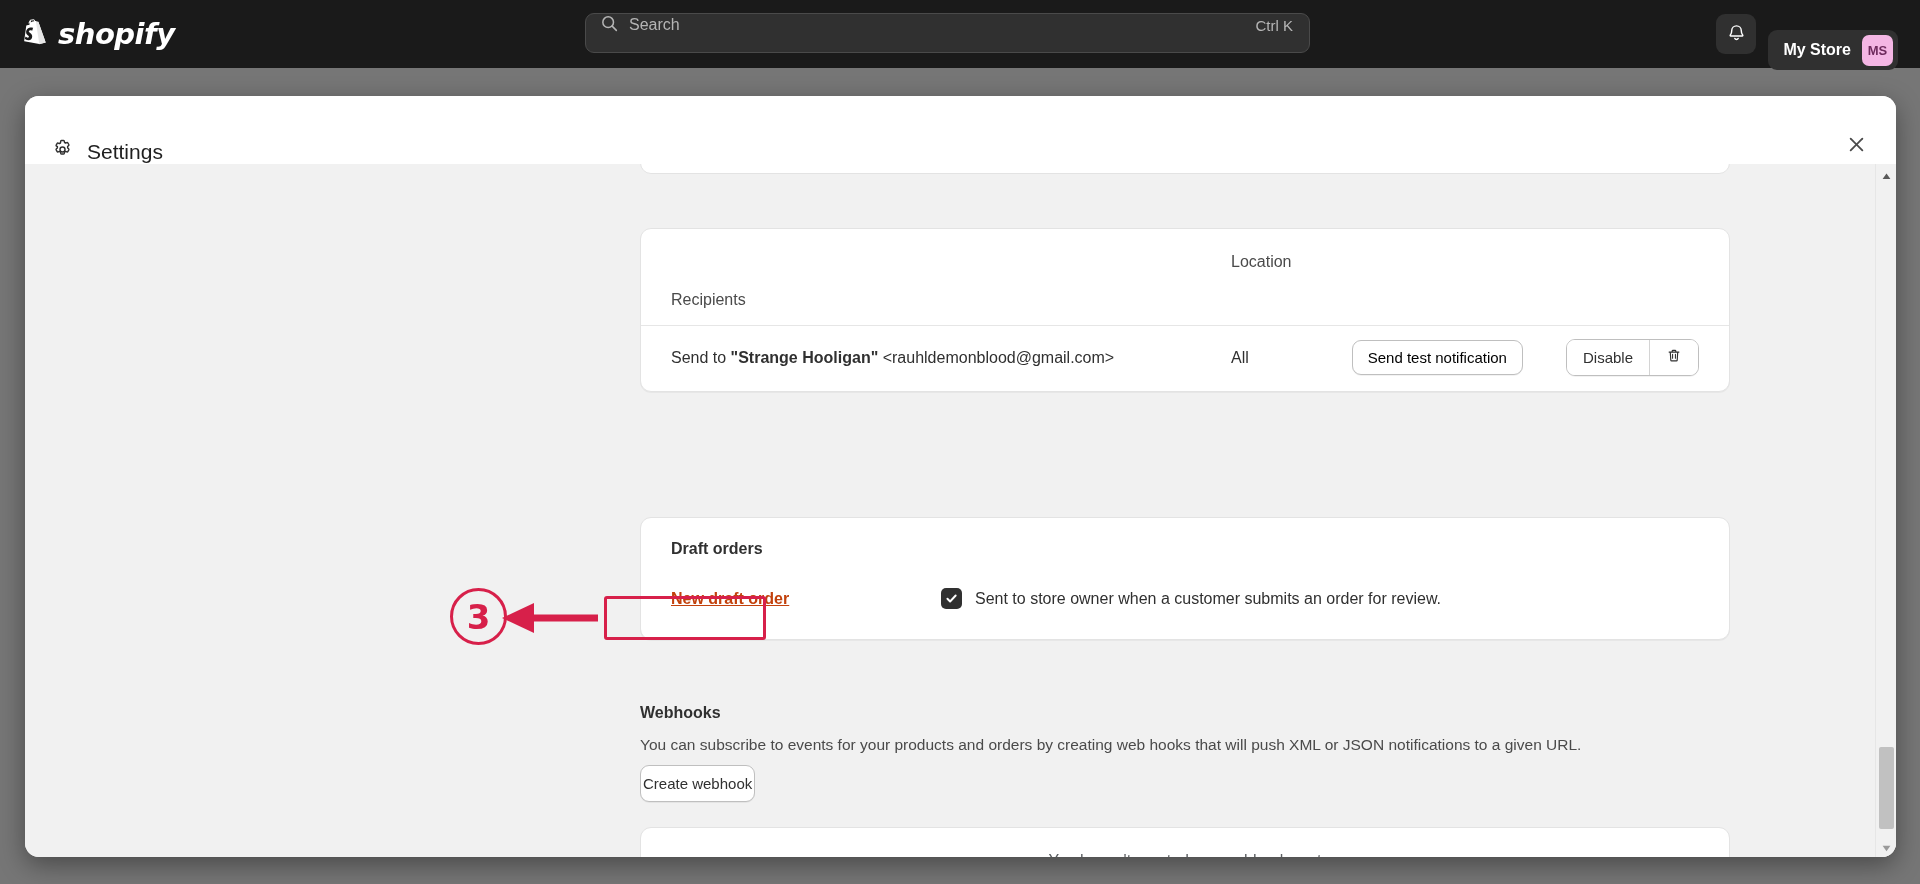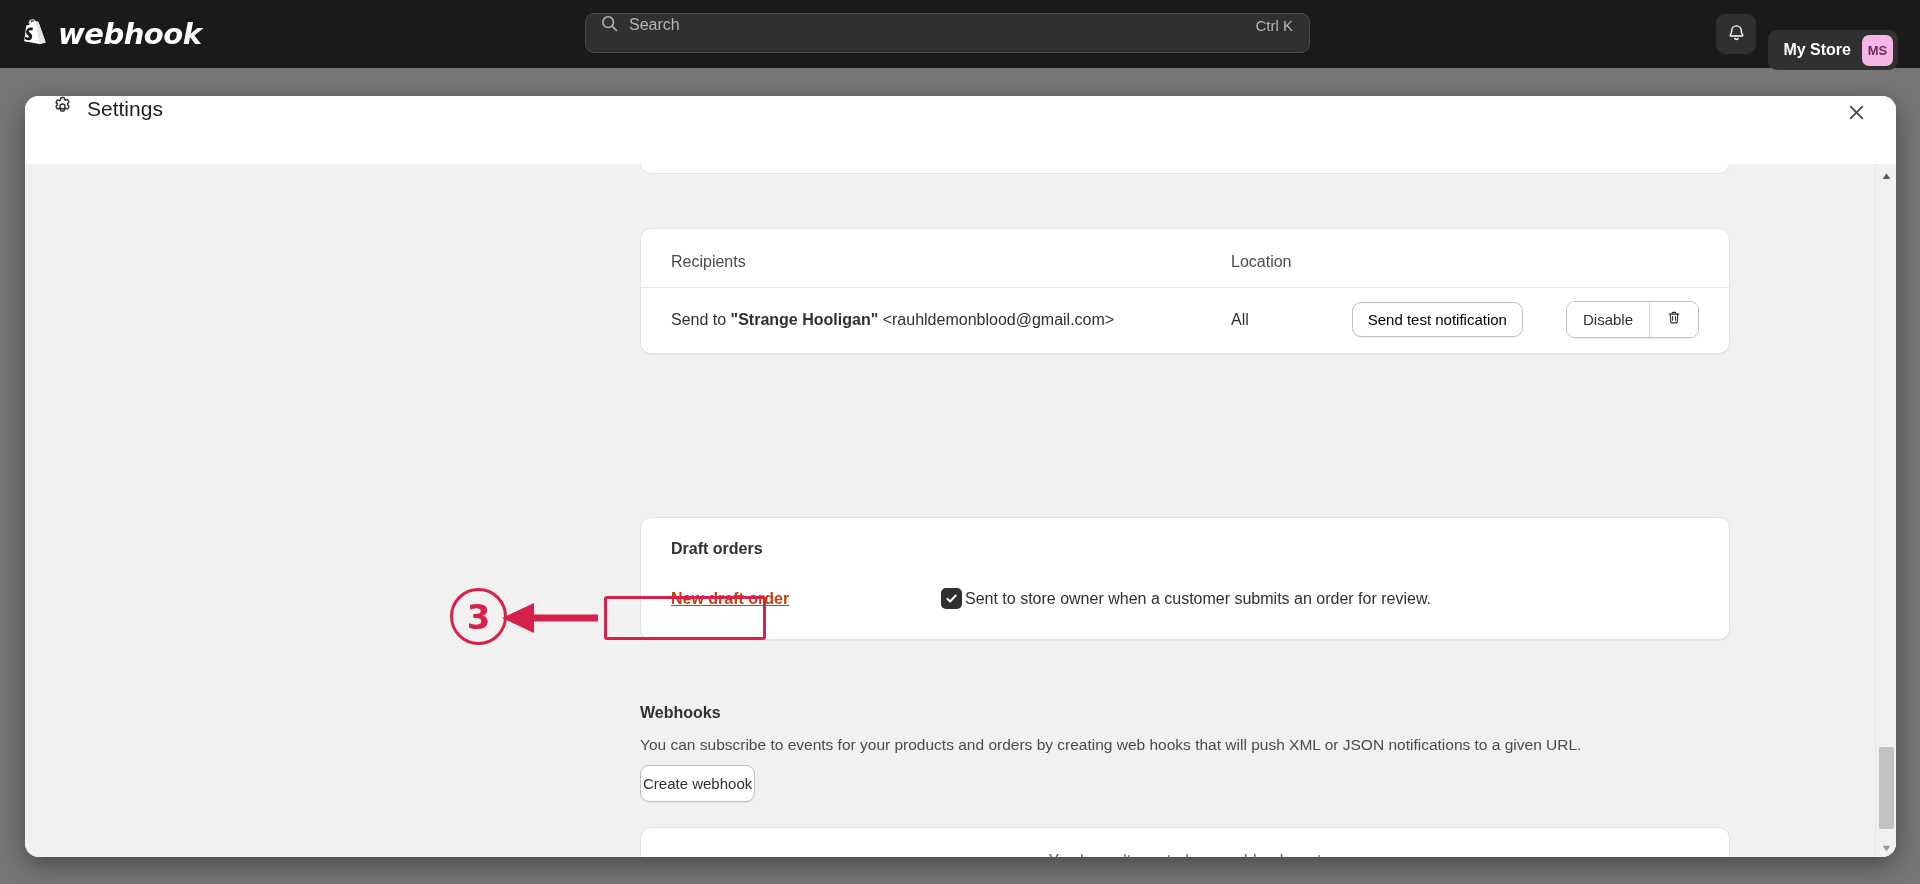--- a/index.html
+++ b/index.html
@@ -144,21 +144,21 @@
     z-index: 20;
     overflow: hidden;
     display: flex;
     flex-direction: column;
   }
   .modal-header {
     height: 68px;
     flex: 0 0 68px;
     background: #ffffff;
     display: flex;
-    align-items: flex-start;
+    align-items: flex-end;
     padding: 0 22px 0 27px;
   }
   .modal-title-group {
     display: flex;
     align-items: center;
     gap: 14px;
   }
   .modal-title {
     font-size: 21px;
     color: #1f1f1f;
@@ -244,21 +244,21 @@
     top: 64px;
     width: 1090px;
     padding: 0;
   }
   .rec-head {
     display: flex;
     padding: 24px 30px 16px 30px;
     font-size: 16px;
     color: #4a4a4a;
   }
-  .rec-head .c1 { width: 560px; }
+  .rec-head .c1 { width: 560px; margin-top: 38px; }
   .rec-head .c2 { width: 120px; }
   .rec-row {
     display: flex;
     align-items: center;
     border-top: 1px solid #e6e6e6;
     padding: 13px 30px 15px 30px;
   }
   .rec-email { width: 560px; font-size: 16px; color: #303030; }
   .rec-email b { font-weight: 700; }
   .rec-loc { width: 120px; font-size: 16px; color: #303030; }
@@ -315,21 +315,21 @@
   }
   .draft-row { display: flex; align-items: center; }
   .draft-link {
     width: 270px;
     font-size: 16px;
     font-weight: 700;
     color: #c2410c;
     text-decoration: underline;
     cursor: pointer;
   }
-  .checkrow { display: flex; align-items: center; gap: 3px; }
+  .checkrow { display: flex; align-items: center; gap: 13px; }
   .checkbox {
     width: 21px; height: 21px;
     background: #303030;
     border-radius: 5px;
     display: flex; align-items: center; justify-content: center;
     cursor: pointer;
     flex: 0 0 auto;
   }
   .check-label { font-size: 16px; color: #303030; }
 
@@ -420,21 +420,21 @@
 <div class="topbar">
 
   <div class="brand">
     <span>
       <svg class="brand-bag" viewBox="0 0 30 33" xmlns="http://www.w3.org/2000/svg">
         <path d="M20.6 4.1c-.1-.1-.3-.2-.5-.2-.1 0-1.1.1-1.1.1s-.8-.8-.9-.9c-.1-.1-.3-.1-.4 0 0 0-.2.1-.4.1-.2-.6-.6-1.2-1.1-1.6-.5-.4-1-.5-1.5-.4-1.1.2-2 1.2-2.6 2.5-.4 1-.7 2.1-.8 3.2l-2.4.7c-.7.2-.8.3-.9 1C7.9 9.1 6 24 6 24l15.5 2.9 6.7-1.7S20.7 4.2 20.6 4.1zM16.3 3.3c-.3.1-.6.2-1 .3 0-.6-.1-1.3-.3-1.9.6.1 1.1.7 1.3 1.6zm-1.9-1.4c.2.6.3 1.3.3 2l-2 .6c.4-1.5 1.1-2.3 1.7-2.6zm-.9-.6c.1 0 .2 0 .3.1-.8.5-1.6 1.7-2 3.8l-1.6.5c.5-1.7 1.7-4.3 3.3-4.4z" fill="#ffffff"></path>
         <path d="M20.1 3.9c-.1 0-1.1.1-1.1.1s-.8-.8-.9-.9l-.2-.1L21.5 27l6.7-1.7S20.7 4.2 20.6 4.1c-.1-.1-.3-.2-.5-.2z" fill="#e6e6e6"></path>
         <path d="M15 10.2l-.8 2.9s-.9-.4-1.9-.4c-1.5 0-1.6 1-1.6 1.2 0 1.3 3.5 1.8 3.5 5 0 2.5-1.6 4.1-3.7 4.1-2.6 0-3.9-1.6-3.9-1.6l.7-2.3s1.3 1.2 2.5 1.2c.7 0 1-.6 1-1 0-1.7-2.9-1.8-2.9-4.7 0-2.4 1.7-4.8 5.2-4.8 1.4 0 2.1.4 2.1.4z" fill="#1a1a1a"></path>
       </svg>
     </span>
-    <span class="brand-word">webhook</span>
+    <span class="brand-word">shopify</span>
   </div>
 
   <div class="search-wrap">
     <div class="searchbox">
       <span class="search-icon">
         <svg width="19" height="19" viewBox="0 0 20 20" fill="none" xmlns="http://www.w3.org/2000/svg">
           <circle cx="8.6" cy="8.6" r="5.6" stroke="#b5b5b5" stroke-width="1.6"></circle>
           <line x1="12.8" y1="12.8" x2="17.2" y2="17.2" stroke="#b5b5b5" stroke-width="1.6" stroke-linecap="round"></line>
         </svg>
       </span>

